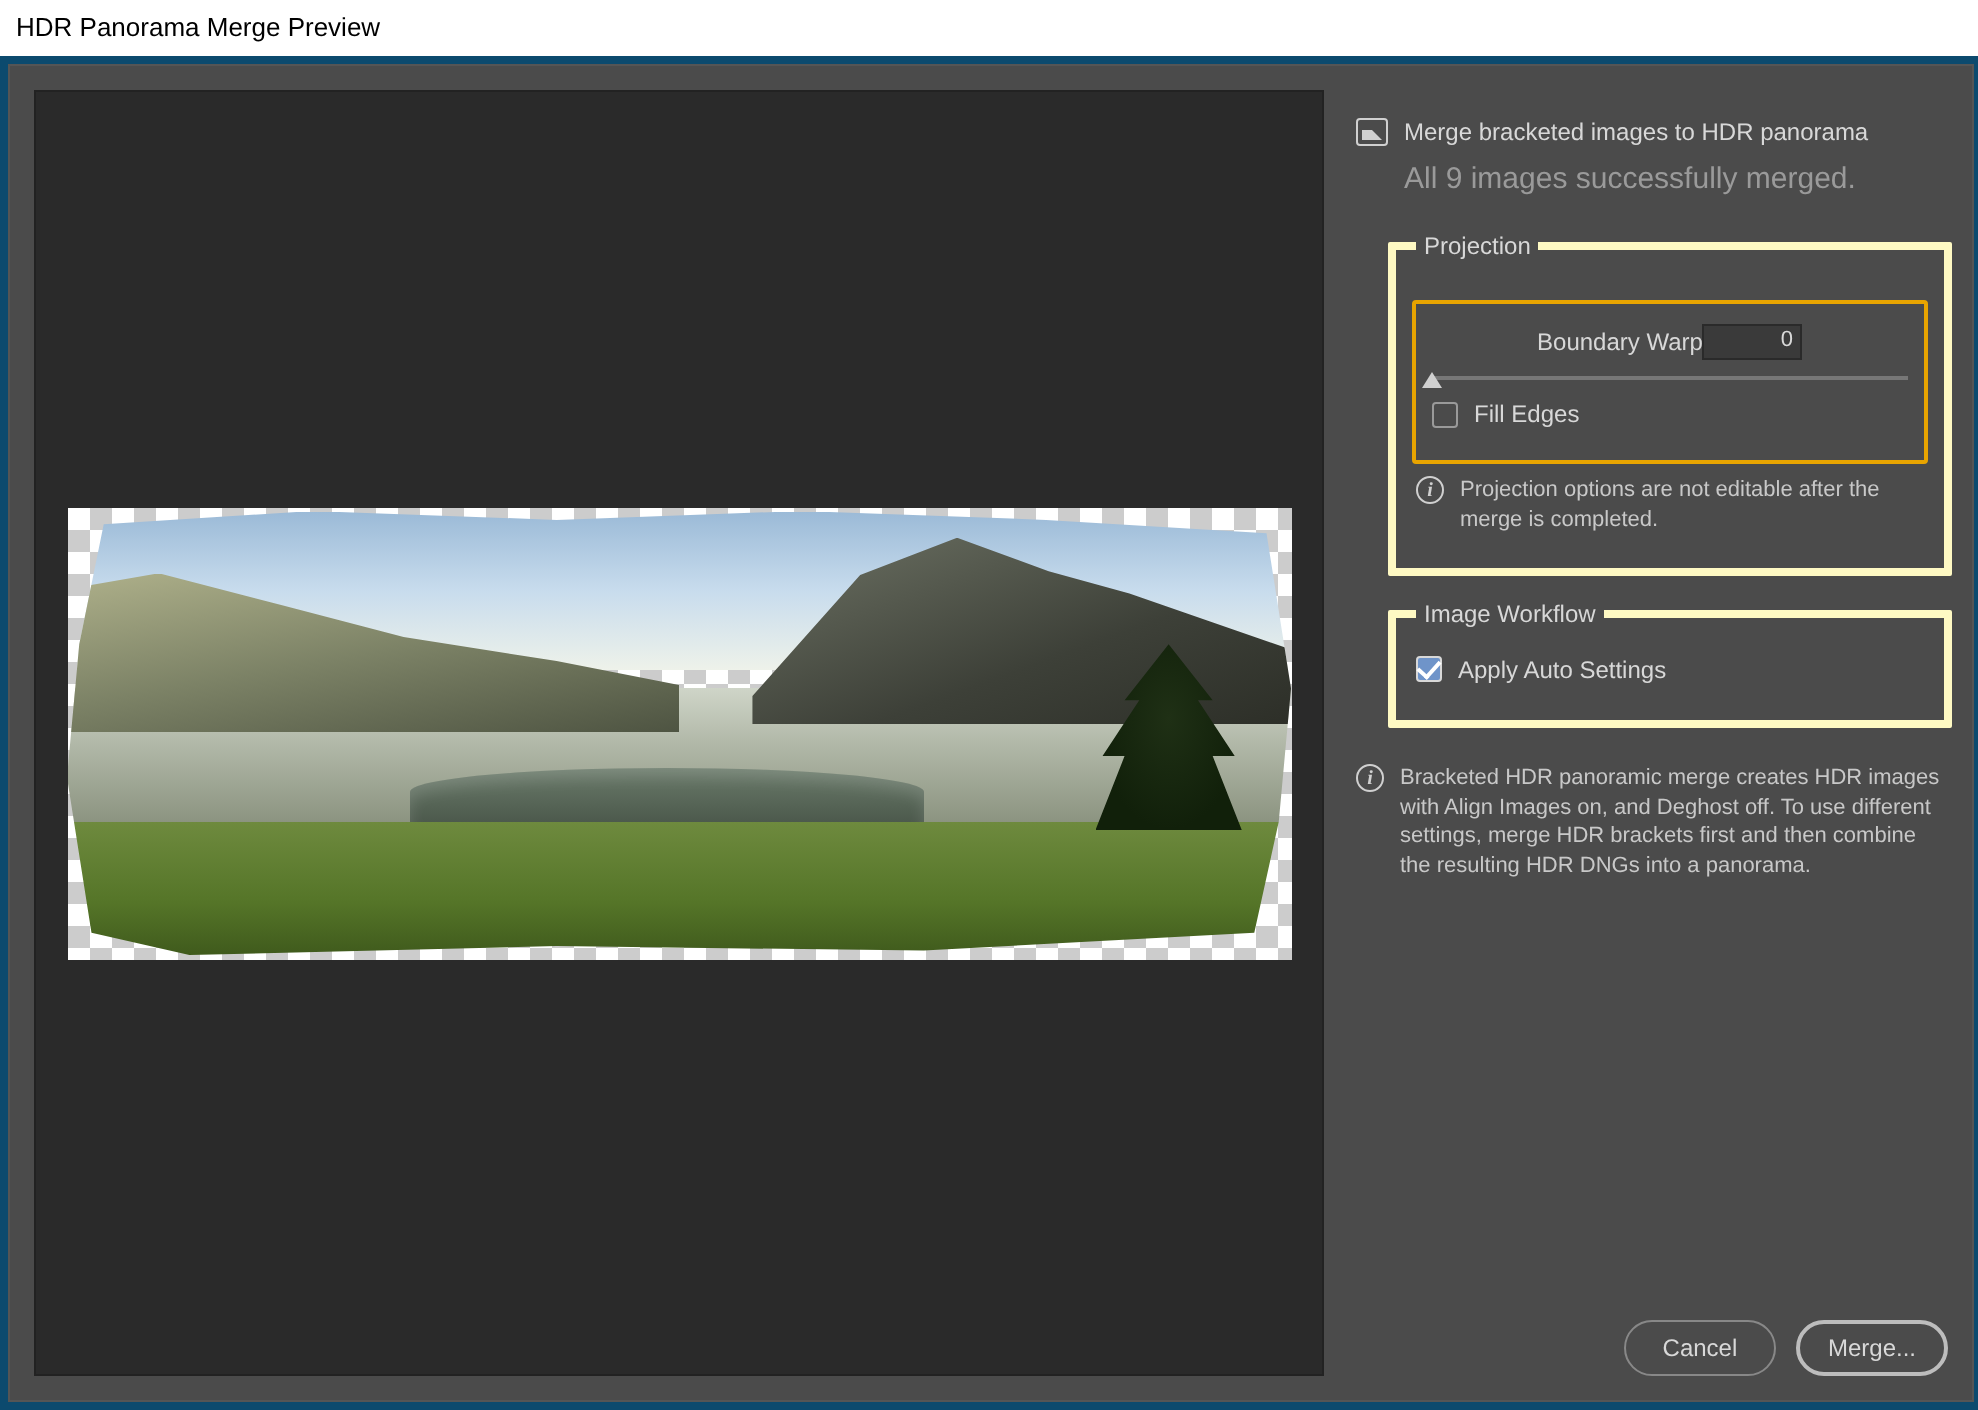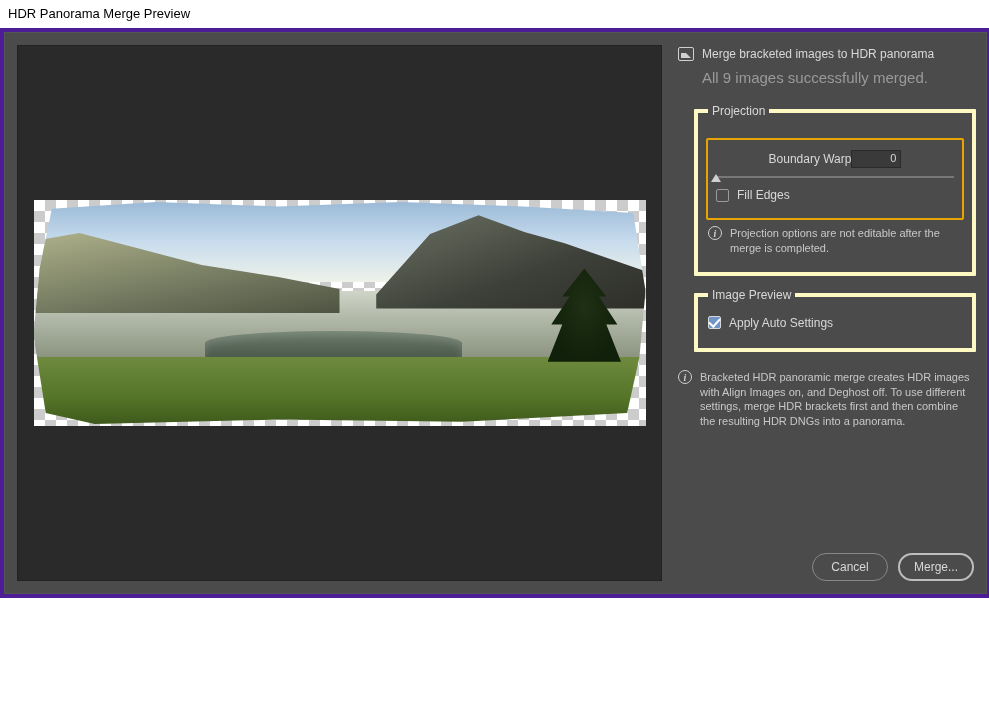--- a/index.html
+++ b/index.html
@@ -5,22 +5,22 @@
   * { box-sizing: border-box; }
   body {
     margin: 0;
     background: #fff;
     font-family: "Segoe UI", Tahoma, sans-serif;
     font-size: 12px;
     color: #d8d8d8;
   }
   .window {
     width: 989px;
-    height: 598px;
-    background: #4c1d95;
+    height: 705px;
+    background: #0c4a6e;
     position: relative;
   }
   .titlebar {
     height: 28px;
     padding: 6px 8px 2px 8px;
     font-size: 13px;
     color: #000;
     background: #fff;
   }
   .content {
@@ -97,21 +97,21 @@
     background: linear-gradient(180deg, #6e8a3e 0%, #557528 60%, #3f5a1c 100%);
   }
   .trees {
     position:absolute; right:4%; top:30%; width:12%; height:42%;
     background: radial-gradient(ellipse at 50% 40%, #1f3015 0%, #11200a 70%);
     clip-path: polygon(50% 0%, 80% 30%, 70% 30%, 95% 60%, 80% 60%, 100% 100%, 0% 100%, 20% 60%, 5% 60%, 30% 30%, 20% 30%);
   }
 
   .side-pane {
     width: 312px;
-    padding: 10px 10px 8px 4px;
+    padding: 22px 10px 8px 4px;
     display: flex;
     flex-direction: column;
     gap: 6px;
   }
   .head-row {
     display: flex; align-items: center; gap: 8px;
     margin-top: 4px;
   }
   .head-icon {
     width: 16px; height: 14px; border: 1.5px solid #d0d0d0; border-radius: 2px;
@@ -237,21 +237,21 @@
           </div>
         </div>
 
         <div class="info-row">
           <span class="info-icon">i</span>
           <span class="info-text">Projection options are not editable after the merge is completed.</span>
         </div>
       </fieldset>
 
       <fieldset>
-        <legend>Image Preview</legend>
+        <legend>Image Workflow</legend>
         <div class="check-row">
           <span class="check checked"></span>
           <span>Apply Auto Settings</span>
         </div>
       </fieldset>
 
       <div class="info-row" style="margin-top:10px;">
         <span class="info-icon">i</span>
         <span class="info-text">Bracketed HDR panoramic merge creates HDR images with Align Images on, and Deghost off. To use different settings, merge HDR brackets first and then combine the resulting HDR DNGs into a panorama.</span>
       </div>

